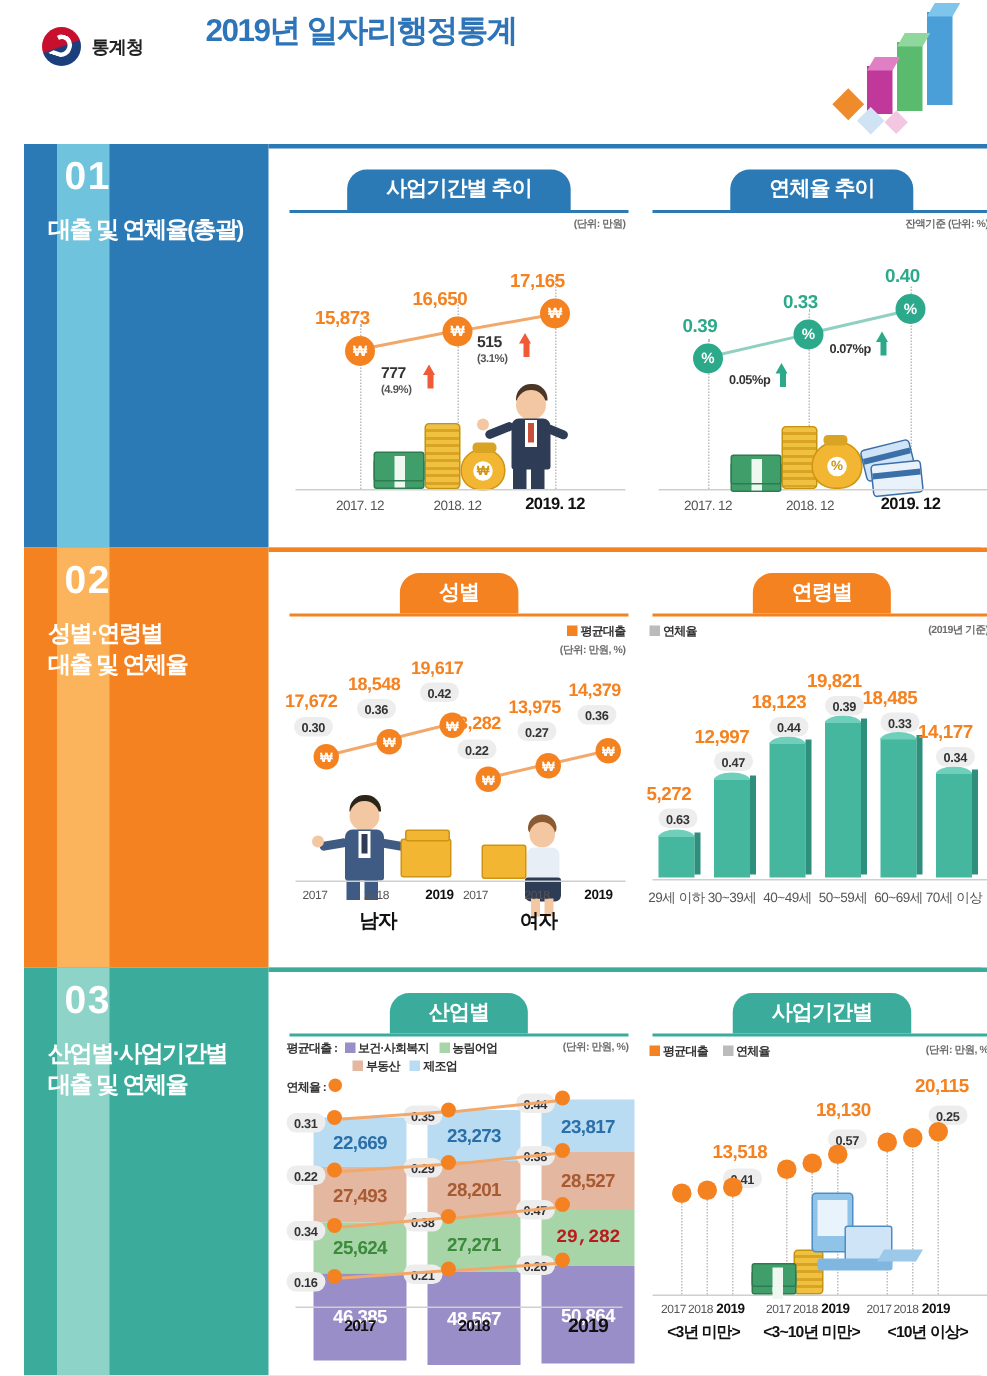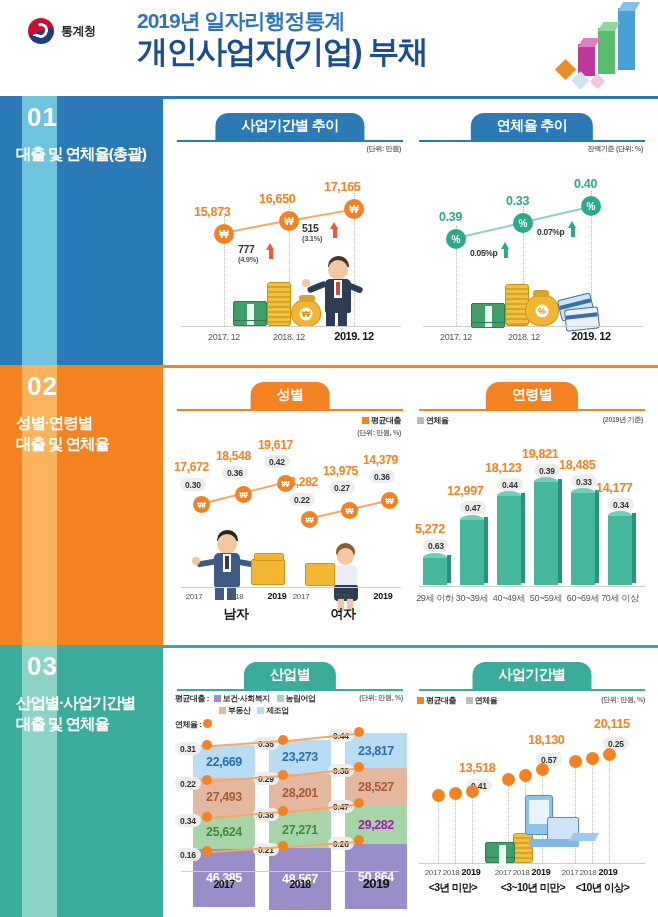--- a/index.html
+++ b/index.html
@@ -31,21 +31,21 @@
   .bar-b1s{ left: 78px; top: 0px;  width: 17px; height: 9px;  background: #7fc4ea; transform: skewX(-30deg); transform-origin: bottom left;}
   .bar-g  { left: 58px; top: 26px; width: 17px; height: 46px; background: #5aba6e; }
   .bar-gs { left: 58px; top: 20px; width: 17px; height: 9px;  background: #8fd79c; transform: skewX(-30deg); transform-origin: bottom left;}
   .bar-p  { left: 38px; top: 42px; width: 17px; height: 32px; background: #c0399a; }
   .bar-ps { left: 38px; top: 36px; width: 17px; height: 9px;  background: #e07fc4; transform: skewX(-30deg); transform-origin: bottom left;}
   .cube-o { left: 18px; top: 60px; width: 15px; height: 15px; background: #f08b2c; transform: rotate(45deg); }
   .cube-l { left: 34px; top: 72px; width: 13px; height: 13px; background: #cfe3f5; transform: rotate(45deg); }
   .cube-pk{ left: 52px; top: 74px; width: 11px; height: 11px; background: #f3c6e2; transform: rotate(45deg); }
 
   
-  .section { position: absolute; left: 0; width: 638px; }
+  .section { position: absolute; left: 16px; width: 638px; }
   .sec-left { position: absolute; left: 0; top: 0; width: 163px; height: 100%; }
   .sec-accent { position: absolute; left: 22px; top: 0; width: 35px; height: 100%; opacity: 0.45; background: #fff; }
   .sec-num { position: absolute; left: 27px; top: 6px; font-size: 26px; font-weight: bold; color: #ffffff; letter-spacing: 1px; }
   .sec-label { position: absolute; left: 16px; top: 48px; width: 150px; font-size: 15.5px; font-weight: bold;
                color: #ffffff; letter-spacing: -1.1px; line-height: 1.35; }
   .sec-body { position: absolute; left: 163px; top: 0; width: 495px; height: 100%; background: #fff; }
   .sec-topline { position: absolute; left: 163px; top: 0; width: 495px; height: 3px; }
 
   #sec1 { top: 96px; height: 269px; background: #2b7ab5; }
   #sec1 .sec-accent { background: #6fc3dd; opacity: 1; }
@@ -152,21 +152,20 @@
   <div class="header">
     <div class="logo-wrap">
       <div class="logo-mark">
         <div class="taeguk-r"></div>
           <div class="swirl"></div>
       </div>
       <div class="logo-text">통계청</div>
     </div>
     <div class="title-block">
       <div class="title-sub">2019년 일자리행정통계</div>
-      <div class="title-main">개인사업자(기업) 부채</div>
     </div>
     <div class="deco">
       <i class="bar-b1"></i>
         <i class="bar-b1s"></i>
       <i class="bar-g"></i>
         <i class="bar-gs"></i>
       <i class="bar-p"></i>
         <i class="bar-ps"></i>
       <i class="cube-o"></i>
         <i class="cube-l"></i>
@@ -474,21 +473,21 @@
         </div>
         <div class="stack" style="left:98px; top:95px;">
           <div class="stack-seg" style="height:34px; background:#b9dcf2; color:#2a6fa8;">23,273</div>
           <div class="stack-seg" style="height:38px; background:#e4b7a0; color:#a85a33;">28,201</div>
           <div class="stack-seg" style="height:36px; background:#a8d5a8; color:#3c8a3c;">27,271</div>
           <div class="stack-seg" style="height:62px; background:#9a8ec9; color:#ffffff;">48,567</div>
         </div>
         <div class="stack" style="left:174px; top:88px;">
           <div class="stack-seg" style="height:35px; background:#b9dcf2; color:#2a6fa8;">23,817</div>
           <div class="stack-seg" style="height:38px; background:#e4b7a0; color:#a85a33;">28,527</div>
-          <div class="stack-seg" style="height:38px; background:#a8d5a8; color:#a21caf;">29,282</div>
+          <div class="stack-seg" style="height:38px; background:#a8d5a8; color:#b91c1c;font-family:Liberation Mono, monospace;">29,282</div>
           <div class="stack-seg" style="height:65px; background:#9a8ec9; color:#ffffff;">50,864</div>
         </div>
 
         <div class="chip" style="left:4px; top:97px;">0.31</div>
         <div class="chip" style="left:82px; top:92px;">0.35</div>
         <div class="chip" style="left:157px; top:84px;">0.44</div>
         <div class="chip" style="left:4px; top:132px;">0.22</div>
         <div class="chip" style="left:82px; top:127px;">0.29</div>
         <div class="chip" style="left:157px; top:119px;">0.38</div>
         <div class="chip" style="left:4px; top:169px;">0.34</div>
@@ -580,19 +579,19 @@
         <div class="sub-tick" style="left:26px; top:223px; width:24px;">2018</div>
         <div class="sub-tick bold" style="left:44px; top:222px; width:28px;">2019</div>
         <div class="sub-tick" style="left:78px; top:223px; width:24px;">2017</div>
         <div class="sub-tick" style="left:96px; top:223px; width:24px;">2018</div>
         <div class="sub-tick bold" style="left:114px; top:222px; width:28px;">2019</div>
         <div class="sub-tick" style="left:145px; top:223px; width:24px;">2017</div>
         <div class="sub-tick" style="left:163px; top:223px; width:24px;">2018</div>
         <div class="sub-tick bold" style="left:181px; top:222px; width:28px;">2019</div>
 
         <div class="grp-label" style="left:5px; top:236px; width:70px;">&lt;3년 미만&gt;</div>
-        <div class="grp-label" style="left:72px; top:236px; width:80px;text-align:right;">&lt;3~10년 미만&gt;</div>
+        <div class="grp-label" style="left:72px; top:236px; width:80px;">&lt;3~10년 미만&gt;</div>
         <div class="grp-label" style="left:152px; top:236px; width:75px;">&lt;10년 이상&gt;</div>
       </div>
     </div>
   </div>
 
 </div>
 
 </body></html>

